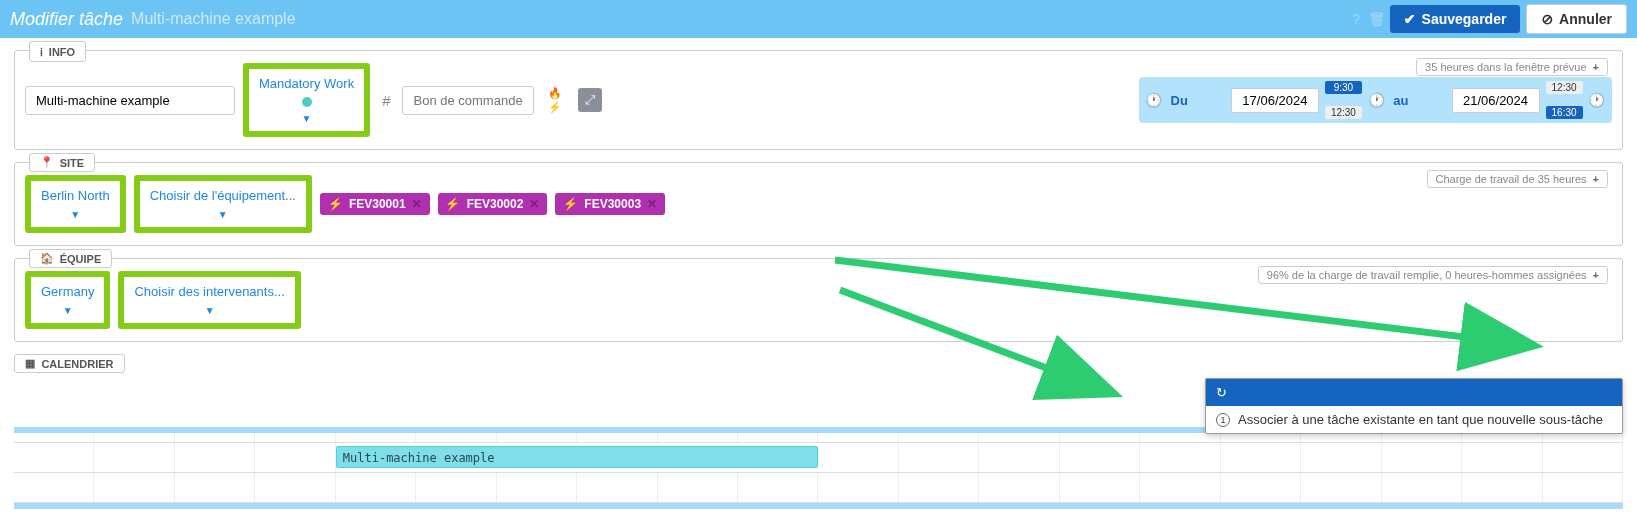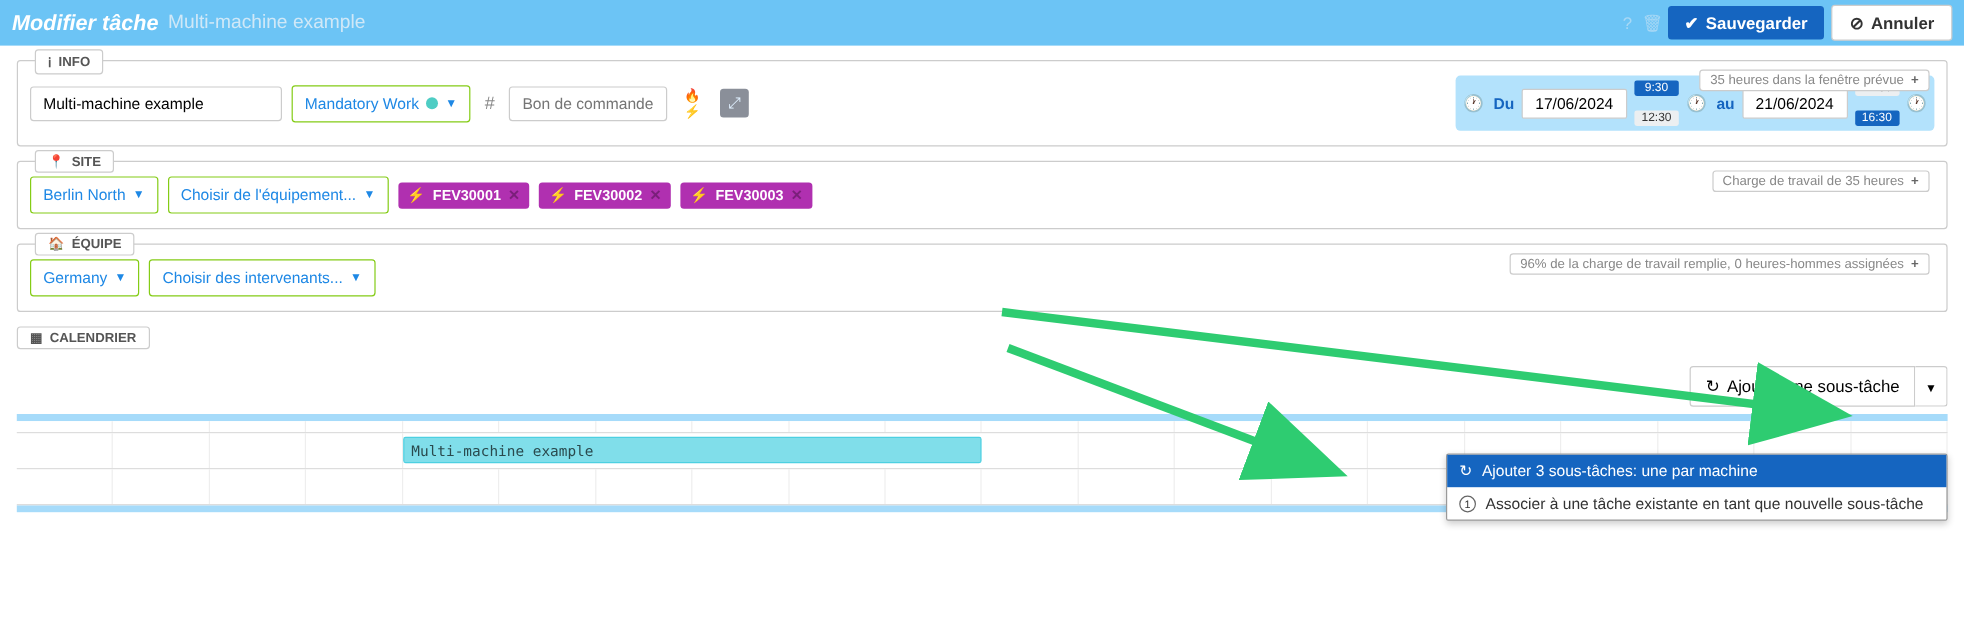--- a/index.html
+++ b/index.html
@@ -1,43 +1,43 @@
 <!DOCTYPE html>
 <html><head>
 <meta charset="utf-8">
 <style>
 * { box-sizing: border-box; margin: 0; padding: 0; }
 body { font-family: Arial, sans-serif; font-size: 13px; background: #fff; color: #333; width: 1637px; }
 .header { background: #6cc4f5; height: 38px; display: flex; align-items: center; padding: 0 10px; }
-.header-title { color: #fff; font-style: italic; font-size: 18px; font-weight: bold; margin-right: 8px; }
+.header-title { color: #fff; font-style: italic; font-size: 18px; font-weight: normal; margin-right: 8px; }
 .header-subtitle { color: #d0e8f7; font-size: 16px; font-weight: 500; }
 .header-spacer { flex: 1; }
 .header-icon { color: #a8d8f5; font-size: 14px; margin: 0 4px; cursor: pointer; }
 .btn { display: inline-flex; align-items: center; padding: 6px 14px; border-radius: 3px; font-size: 14px; font-weight: bold; cursor: pointer; border: none; gap: 6px; }
 .btn-primary { background: #1565c0; color: #fff; margin-right: 6px; }
 .btn-cancel { background: #fff; color: #333; border: 1px solid #ccc; }
 .panel { margin: 12px 14px 0 14px; border: 1px solid #ccc; border-radius: 3px; position: relative; padding: 12px 10px; }
 .panel-label { position: absolute; top: -10px; left: 14px; background: #fff; padding: 2px 10px; border: 1px solid #ccc; border-radius: 3px; font-size: 11px; font-weight: bold; color: #555; display: flex; align-items: center; gap: 6px; }
 .panel-right-label { position: absolute; top: -10px; right: 14px; background: #fff; padding: 2px 8px; border: 1px solid #ccc; border-radius: 3px; font-size: 11px; color: #888; display: flex; align-items: center; gap: 6px; margin-top: 17px; }
 .plus-icon { font-weight: bold; color: #666; cursor: pointer; }
 .row { display: flex; align-items: center; gap: 8px; flex-wrap: wrap; }
 .input { border: 1px solid #ccc; border-radius: 3px; padding: 6px 10px; font-size: 13px; background: #fff; }
 .input-wide { width: 210px; }
 .hash { color: #888; font-size: 15px; margin: 0 4px; }
-.select-btn { border: 1px solid #84cc16; color: #1e88e5; background: #fff; border-radius: 3px; padding: 7px 10px; font-size: 13px; cursor: pointer; display: inline-flex; align-items: center; gap: 6px; }
+.select-btn { border: 6px solid #84cc16; color: #1e88e5; background: #fff; border-radius: 3px; padding: 7px 10px; font-size: 13px; cursor: pointer; display: inline-flex; align-items: center; gap: 6px; flex-direction: column; }
 .dot { width: 10px; height: 10px; border-radius: 50%; display: inline-block; }
 .dot-teal { background: #4ecdc4; }
 .caret { font-size: 10px; }
 .icon-col { display: flex; flex-direction: column; gap: 1px; margin-left: 6px; margin-right: 2px; }
 .small-grey { color: #aaa; font-size: 10.5px; line-height: 1.3; }
 .square-icon { width: 24px; height: 24px; background: #8a8f99; border-radius: 3px; display: inline-flex; align-items: center; justify-content: center; margin-left: 6px; color: #e0f0ff; cursor: pointer; }
 .date-block { background: #b3e2fc; border-radius: 4px; padding: 4px 6px; display: inline-flex; align-items: center; gap: 8px; margin-left: auto; }
 .date-sub { display: inline-flex; align-items: center; gap: 6px; }
 .date-label { color: #1565c0; font-weight: bold; font-size: 13px; }
-.date-input { background: #fff; border: 1px solid #ccc; border-radius: 2px; padding: 4px 8px; font-size: 13px; width: 88px; text-align: center; }
+.date-input { background: #fff; border: 1px solid #ccc; border-radius: 2px; padding: 4px 8px; font-size: 13px; width: 88px; text-align: center; margin-left: 37px; }
 .time-col { display: flex; flex-direction: column; gap: 12px; }
 .time-badge { background: #1565c0; color: #fff; border-radius: 2px; padding: 1px 6px; font-size: 10px; text-align: center; }
 .time-badge-light { background: #eceff1; color: #333; }
 .clock-icon { color: #555; font-size: 14px; }
 .tag { background: #b030b0; color: #fff; border-radius: 3px; padding: 4px 8px; font-size: 12px; font-weight: bold; display: inline-flex; align-items: center; gap: 6px; cursor: pointer; }
 .tag-x { color: #7a1f7a; font-weight: bold; cursor: pointer; }
 .calendar-wrap { margin: 12px 14px 0 14px; position: relative; }
 .calendar-btn { border: 1px solid #ccc; border-radius: 3px; background: #fff; padding: 8px 12px; font-size: 14px; cursor: pointer; display: inline-flex; align-items: center; gap: 6px; }
 .calendar-btn-row { display: flex; justify-content: flex-end; margin: 6px 0; gap: 0; }
 .calendar-btn-caret { border: 1px solid #ccc; border-left: none; border-radius: 0 3px 3px 0; padding: 8px 8px; background: #fff; cursor: pointer; }
@@ -255,21 +255,20 @@
           <div class="gantt-cell"></div>
           <div class="gantt-cell"></div>
       </div>
     </div>
   </div>
 </div>
 
 <div class="dropdown-menu">
   <div class="dropdown-item dropdown-item-active">
     <span>↻</span>
-    <span>Ajouter 3 sous-tâches: une par machine</span>
   </div>
   <div class="dropdown-item">
     <span class="circ-num">1</span>
     <span>Associer à une tâche existante en tant que nouvelle sous-tâche</span>
   </div>
 </div>
 
 <svg class="annotation-svg" width="1637" height="520">
   <defs>
     <marker id="arrowhead" markerWidth="12" markerHeight="10" refX="10" refY="5" orient="auto">

